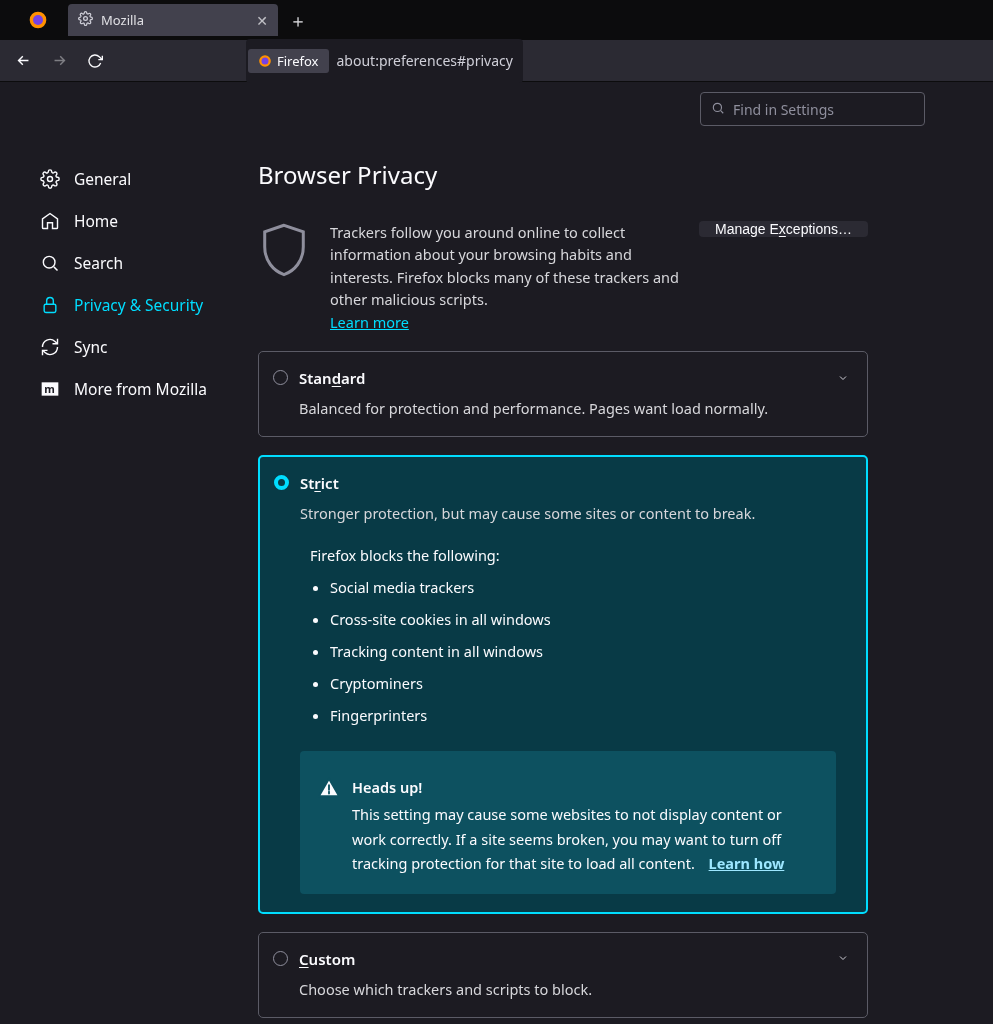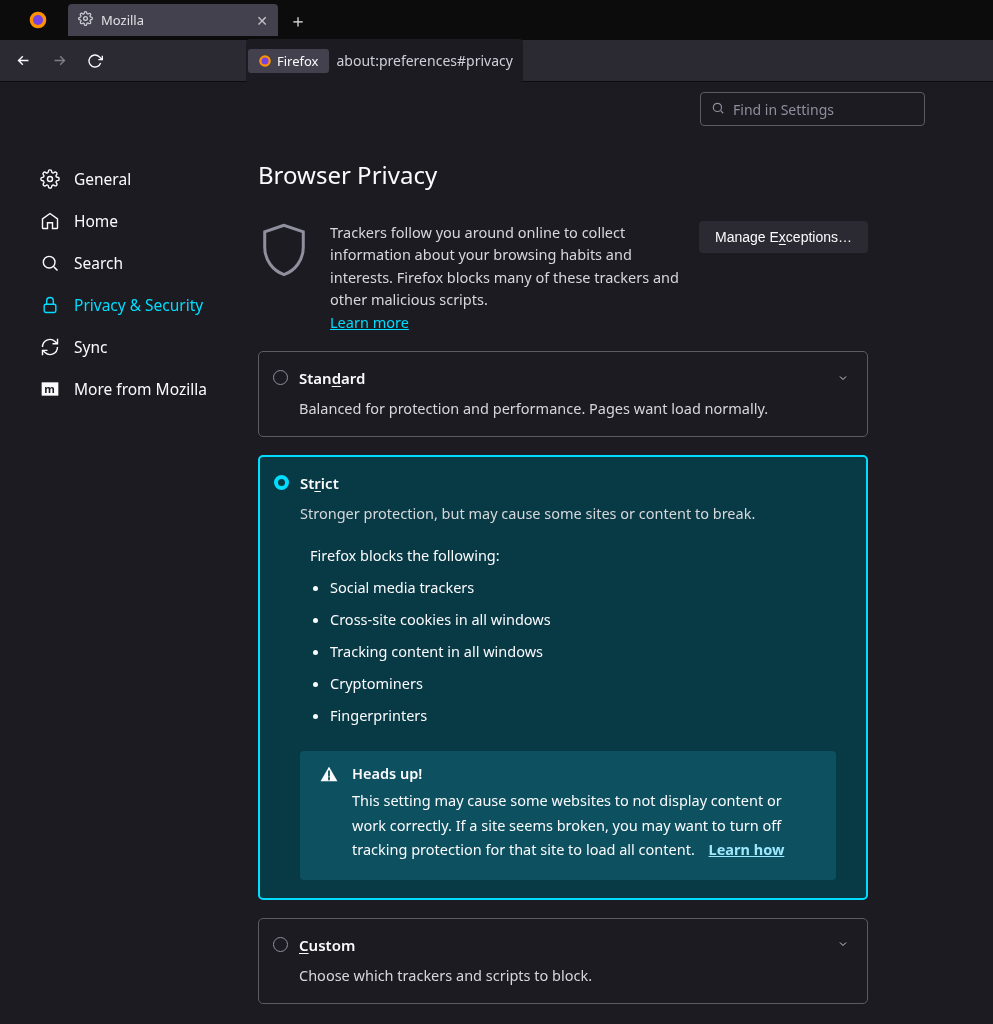--- a/index.html
+++ b/index.html
@@ -124,21 +124,21 @@
   h1.page-title { font-size:24px; font-weight:400; margin-bottom:30px;}
   h2.section { font-size:17px; font-weight:600; margin-bottom:14px;}
   .etp-row { display:flex; gap:20px; align-items:flex-start;}
   .etp-text { flex:1; font-size:14.5px; line-height:1.55; color:#d7d7db;}
   .etp-text a { color:#00ddff; text-decoration:underline;}
   .manage-btn {
     background:#2b2a33;
     border:none;
     color:#fbfbfe;
     font-size:14px;
-    padding:8px 16px;
+    padding:0 16px;
     border-radius:4px;
   }
   
   .card {
     border:1px solid #5b5b66;
     border-radius:5px;
     margin-top:18px;
     padding:16px 18px 18px 18px;
     position:relative;
   }
@@ -156,21 +156,21 @@
   .card-title { font-weight:600; font-size:15px;}
   .card .chev { margin-left:auto; color:#cfcfd8;}
   .card-desc { padding-left:22px; margin-top:10px; color:#d7d7db; font-size:14.5px;}
   .blocks-intro { padding-left:32px; margin-top:22px; font-size:14.5px;}
   ul.blocks { padding-left:52px; margin-top:12px;}
   ul.blocks li { margin:12px 0; font-size:14.5px;}
   .headsup {
     margin:26px 12px 0 22px;
     background:#0d5160;
     border-radius:4px;
-    padding:10px 18px 18px 18px;
+    padding:24px 18px 18px 18px;
     display:flex; gap:12px;
     align-items:flex-start;
   }
   .headsup .warn { flex-shrink:0; margin-top:2px;}
   .headsup-body { font-size:14.5px; line-height:1.7; }
   .headsup-title { font-weight:600; display:block; margin-bottom:2px;}
   .headsup-body a { color:#9de7ff; text-decoration:underline; margin-left:10px;font-weight:bold;}
   .underline-access { text-decoration:underline; text-underline-offset:2px;}
 </style>
 </head>

